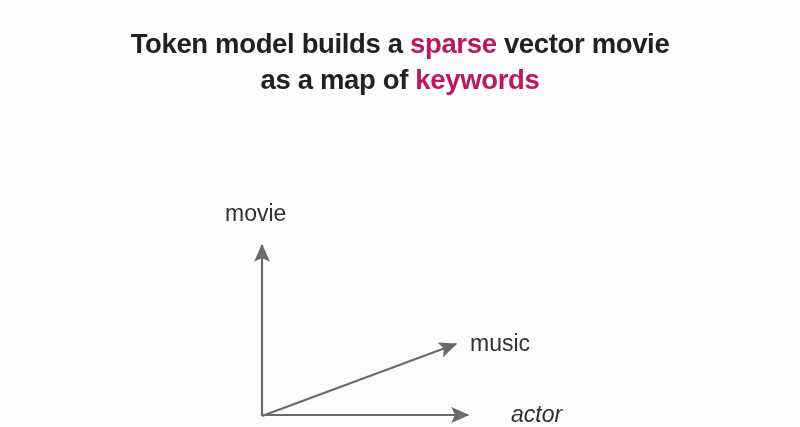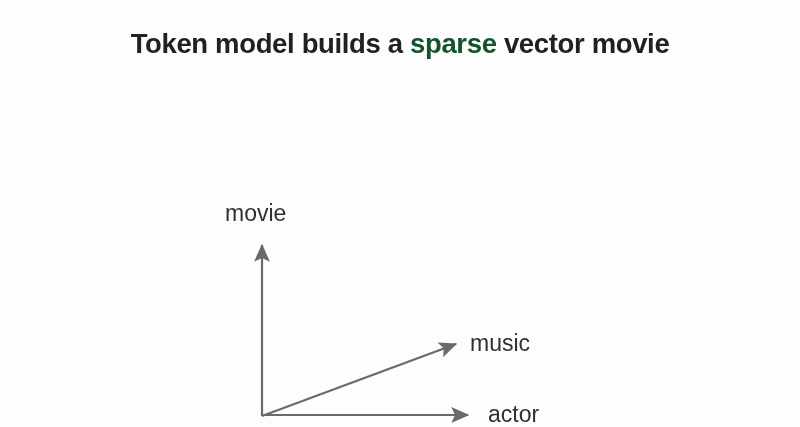--- a/index.html
+++ b/index.html
@@ -38,21 +38,21 @@
     display: block;
     font-family: "Liberation Sans", "DejaVu Sans", sans-serif;
     font-weight: 700;
     font-size: 27.5px;
     line-height: 36px;
     letter-spacing: -0.35px;
     color: #202124;
     white-space: pre;
   }
   .hl {
-    color: #14532d;
+    color: #be185d;
   }
 
   
   #diagram {
     position: absolute;
     left: 0;
     top: 0;
     width: 800px;
     height: 427px;
     margin-top: 44px;
@@ -78,31 +78,33 @@
   #label-movie {
     left: 225px;
     top: 158px;
   }
   #label-music {
     left: 470px;
     top: 288px;
     text-align: right;
   }
   #label-actor {
-    left: 488px;
+    left: 511px;
     top: 359px;
+    font-style: italic;
   }
 </style>
 </head>
 <body>
 
 <div id="slide">
 
   <div id="title-block">
     <span class="title-line"><span>Token model builds a </span><span class="hl">sparse</span><span> vector movie</span></span>
+    <span class="title-line"><span>as a map of </span><span class="hl">keywords</span></span>
   </div>
 
   <div id="diagram">
 
     <svg id="axes-svg" viewBox="0 0 800 427">
       <defs>
         <marker id="arrowhead" markerWidth="9" markerHeight="9" refX="7.6" refY="4.5" orient="auto" markerUnits="strokeWidth">
           <path d="M 0 0.9 L 8.2 4.5 L 0 8.1 L 1.7 4.5 Z" fill="#6a6a6a"></path>
         </marker>
       </defs>

